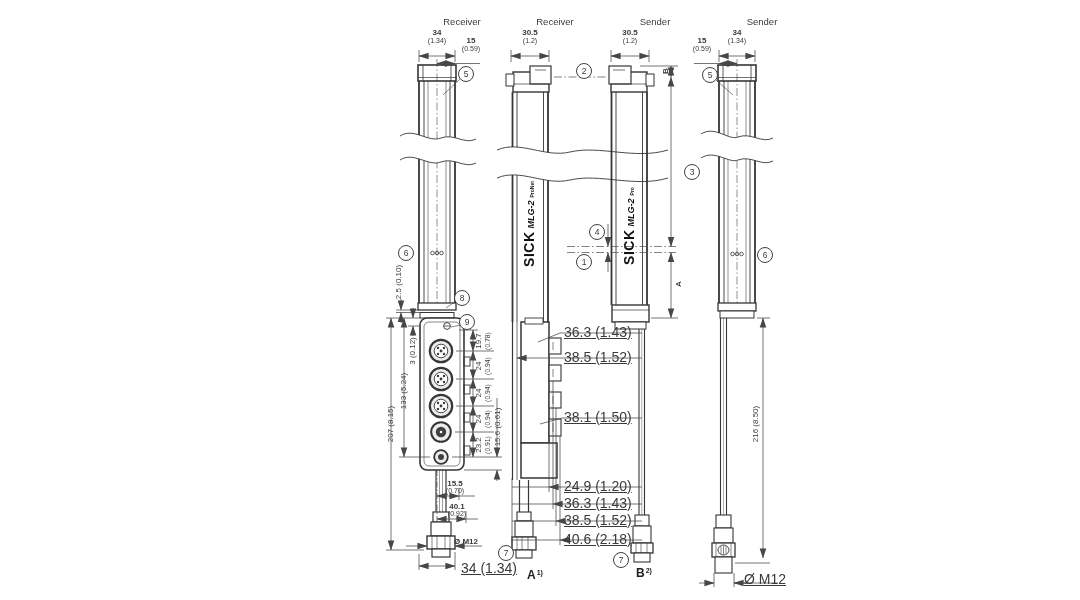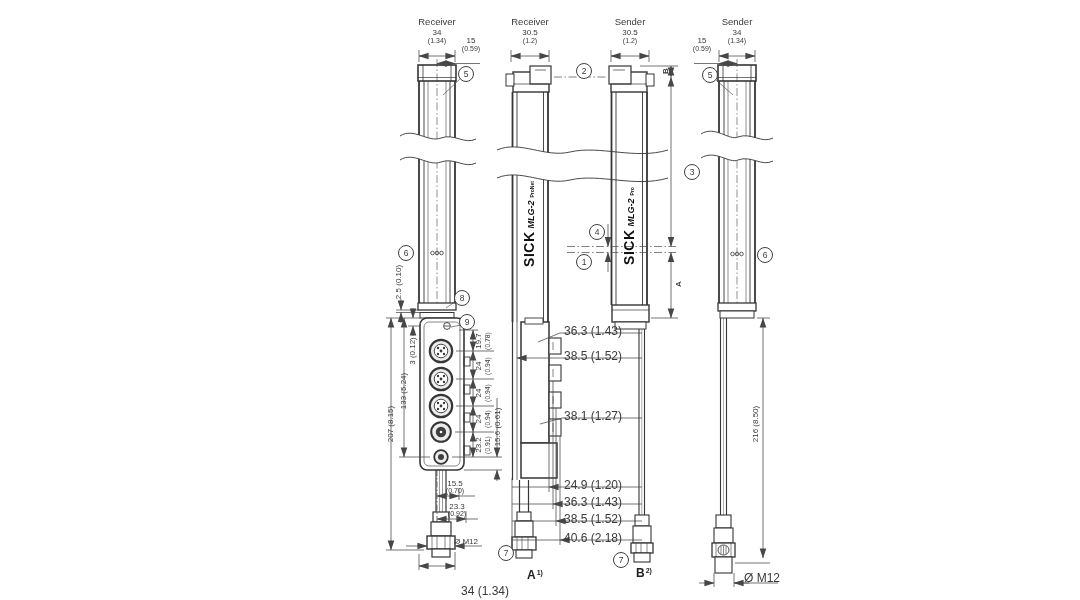--- a/index.html
+++ b/index.html
@@ -1,23 +1,23 @@
 <!DOCTYPE html>
 <html><head>
 <meta charset="utf-8">
 <style>
   html,body{margin:0;padding:0;background:#fff;}
   #scene{position:relative;width:1080px;height:600px;background:#fff;overflow:hidden;
          font-family:"Liberation Sans", sans-serif;color:#3a3a3a;}
   #linework{position:absolute;left:0;top:0;}
   .lbl{position:absolute;white-space:nowrap;}
-  .t{font-size:9.5px;transform:translateX(-50%);}
-  .d{font-size:8px;transform:translateX(-50%);}
+  .t{font-size:9.5px;transform:translateX(-50%);margin-left:25px;}
+  .d{font-size:8px;transform:translateX(-50%);font-weight:bold;}
   .di{font-size:7px;transform:translateX(-50%);}
-  .dl{font-size:12px;}   
+  .dl{font-size:14px;text-decoration:underline;}   
   .rot{font-size:8px;transform:translate(-50%,-50%) rotate(-90deg);}
   .rot2{transform:translate(-50%,-50%) rotate(-90deg);display:flex;flex-direction:column;
         align-items:center;line-height:1.08;}
   .rot2 .mm{font-size:8px;} .rot2 .in{font-size:6.8px;}
   .c{position:absolute;width:14px;height:14px;border:1.2px solid #3f3f3f;border-radius:50%;
      background:#fff;font-size:8.5px;display:flex;align-items:center;justify-content:center;
      transform:translate(-50%,-50%);}
   .vl{font-size:12px;font-weight:bold;color:#222;}
   .vl .note{font-size:7px;font-weight:bold;position:relative;top:-4px;margin-left:1px;}
   .logo{position:absolute;transform:translate(-50%,-50%) rotate(-90deg);display:flex;
@@ -391,28 +391,28 @@
   <span class="in">(0.94)</span>
 </div>
 <div class="lbl rot2" style="left:483px;top:445px">
   <span class="mm">23.2</span>
   <span class="in">(0.91)</span>
 </div>
 <div class="lbl rot" style="left:497px;top:427px">15.6 (0.61)</div>
 
 <div class="lbl d" style="left:455px;top:479px">15.5</div>
 <div class="lbl di" style="left:455px;top:487px">(0.70)</div>
-<div class="lbl d" style="left:457px;top:502px">23.3</div>
+<div class="lbl d" style="left:457px;top:502px">40.1</div>
 <div class="lbl di" style="left:457px;top:510px">(0.92)</div>
 <div class="lbl d" style="left:466px;top:537px">Ø M12</div>
-<div class="lbl dl" style="left:461px;top:584px">34 (1.34)</div>
+<div class="lbl dl" style="left:461px;top:560px">34 (1.34)</div>
 
 <div class="lbl dl" style="left:564px;top:324px">36.3 (1.43)</div>
 <div class="lbl dl" style="left:564px;top:349px">38.5 (1.52)</div>
-<div class="lbl dl" style="left:564px;top:409px">38.1 (1.27)</div>
+<div class="lbl dl" style="left:564px;top:409px">38.1 (1.50)</div>
 <div class="lbl dl" style="left:564px;top:478px">24.9 (1.20)</div>
 <div class="lbl dl" style="left:564px;top:495px">36.3 (1.43)</div>
 <div class="lbl dl" style="left:564px;top:512px">38.5 (1.52)</div>
 <div class="lbl dl" style="left:564px;top:531px">40.6 (2.18)</div>
 
 <div class="lbl rot" style="left:665px;top:71px;font-weight:bold">B</div>
 <div class="lbl rot" style="left:678px;top:284px;font-weight:bold">A</div>
 
 <div class="lbl rot" style="left:755px;top:424px">216 (8.50)</div>
 <div class="lbl dl" style="left:744px;top:571px">Ø M12</div>

